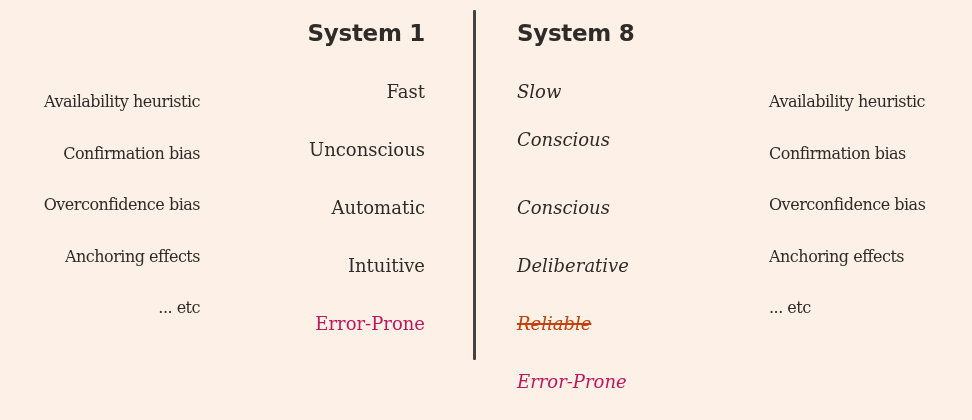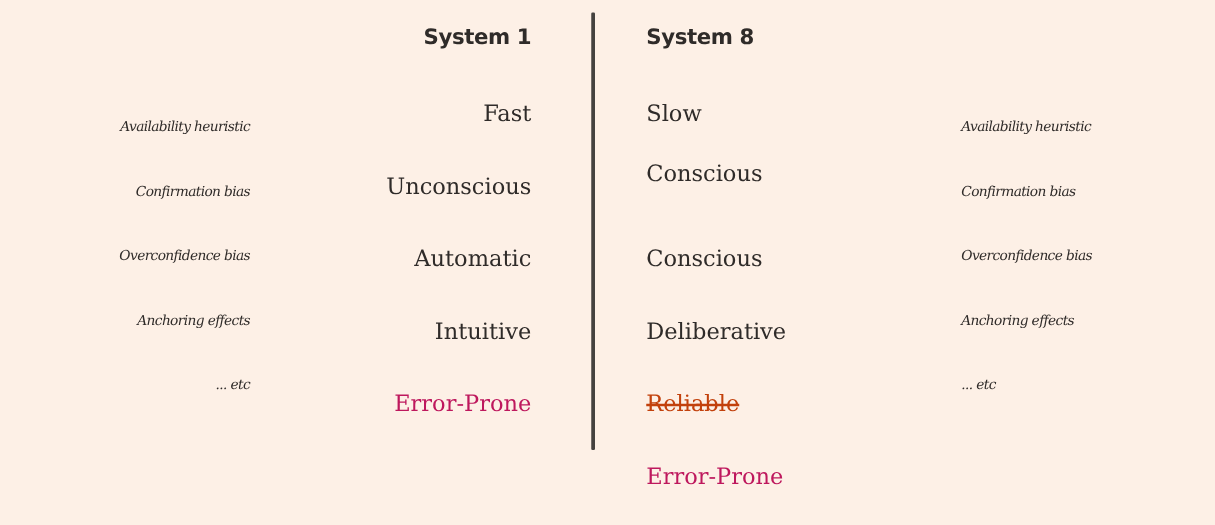--- a/index.html
+++ b/index.html
@@ -1,25 +1,25 @@
 <!DOCTYPE html>
 <html><head>
 <meta charset="utf-8">
 <style>
   html, body { margin:0; padding:0; }
   body { width:972px; height:420px; background:#fdf0e6; position:relative; overflow:hidden;
          font-family:"DejaVu Serif", serif; color:#2f2b29; }
   .divider { position:absolute; left:473px; top:10px; width:3px; height:350px; background:#45423f; border-radius:1px; }
-  .heading { position:absolute; top:20px; font-family:"DejaVu Sans", sans-serif; font-weight:bold; font-size:17px; letter-spacing:-0.3px; }
+  .heading { position:absolute; top:20px; font-family:"DejaVu Sans", sans-serif; font-weight:bold; font-size:23px; letter-spacing:-0.3px; }
   .h1 { right:547px; text-align:right; }
   .h2 { left:517px; }
   .trait { position:absolute; font-size:18px; line-height:24px; white-space:nowrap; }
   .s1 { right:547px; text-align:right; }
-  .s2 { left:517px; }
-  .bias { position:absolute; font-family:"DejaVu Serif", serif; font-style:italic; font-size:11px; letter-spacing:-0.5px; white-space:nowrap; line-height:22px; }
+  .s2 { left:517px;font-style:italic; }
+  .bias { position:absolute; font-family:"DejaVu Serif", serif; font-size:16px; letter-spacing:-0.5px; white-space:nowrap; line-height:22px; }
   .bl { right:772px; text-align:right; }
   .br { left:769px; }
   .err { color:#be185d; }
   .ok { color:#c2410c; text-decoration:line-through; text-decoration-thickness:2px; }
 </style>
 </head>
 <body>
 
 <div class="divider"></div>
 

